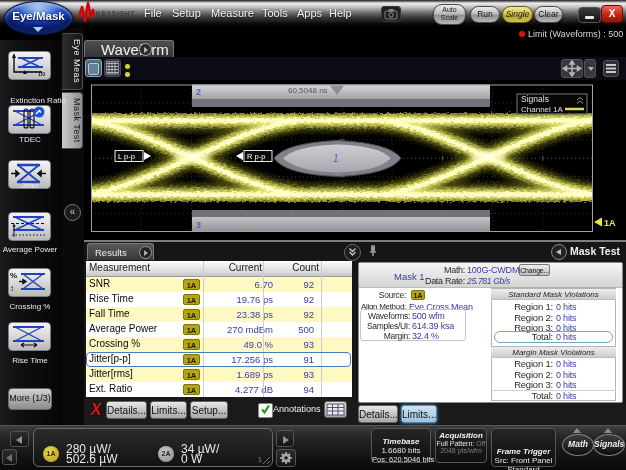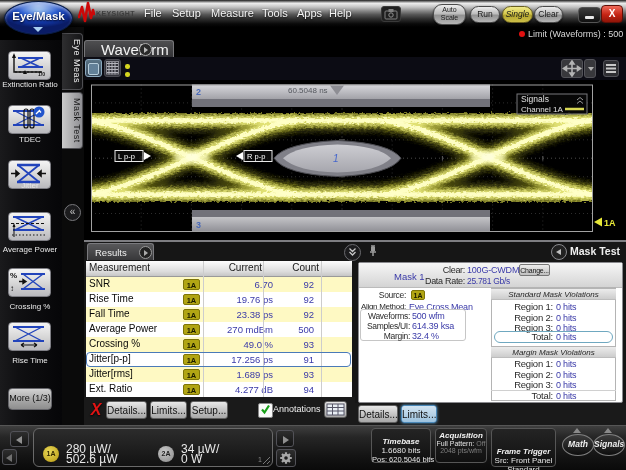--- a/index.html
+++ b/index.html
@@ -139,21 +139,21 @@
 
 <div class="sbtn" style="top:51px;"><svg width="39" height="25" viewBox="0 0 39 25">
 <path d="M5,3 L5,20 L33,20" fill="none" stroke="#111" stroke-width="1.4"></path>
       <path d="M5,1 L3,6 L7,6 Z" fill="#111"></path>
 <path d="M9,6 H34 M9,15 H34" stroke="#2244bb" stroke-width="1.8"></path>
       <path d="M12,6 L31,15 M31,6 L12,15" stroke="#2244bb" stroke-width="1.4"></path>
 <path d="M6,20 H34" stroke="#111" stroke-width="1" stroke-dasharray="2,2"></path>
       <path d="M16,18 L14,22 L18,22 Z" fill="#111"></path>
 <text x="29" y="24" font-size="5" fill="#111" font-weight="bold">1/0</text>
     </svg></div>
-<div class="slbl" style="top:80px;">Extinction Ratio</div>
+<div class="slbl" style="top:96px;padding-left:8px;">Extinction Ratio</div>
 <div class="sbtn" style="top:105px;"><svg width="39" height="25" viewBox="0 0 39 25">
 <path d="M4,5 H35 M4,19 H35" stroke="#2244bb" stroke-width="1.8"></path>
       <path d="M6,5 L33,19 M33,5 L6,19" stroke="#2244bb" stroke-width="1.4"></path>
 <rect x="15" y="3" width="4" height="19" rx="2" fill="none" stroke="#111" stroke-width="1.2"></rect>
       <rect x="21" y="3" width="4" height="19" rx="2" fill="none" stroke="#111" stroke-width="1.2"></rect>
 <circle cx="30" cy="6" r="5.5" fill="#2255cc"></circle>
       <path d="M27,8 L31,4 M30,4.5 L32,6.5" stroke="#fff" stroke-width="1.4"></path>
     </svg></div>
 <div class="slbl" style="top:135px;">TDEC</div>
 <div class="sbtn" style="top:160px;"><svg width="39" height="25" viewBox="0 0 39 25">
@@ -419,25 +419,25 @@
     </svg></div>
 
 <div class="abs" id="mtpanel"></div>
 <div class="abs" id="mtback">
     <div></div>
   </div>
 <div class="abs" id="mttab">Mask Test</div>
 <div class="abs" id="mtwhite"></div>
 <div class="abs" id="mthead"></div>
 <div class="abs" style="left:394px;top:271px;width:60px;color:#3a3aa8;font-size:9.5px;">Mask 1</div>
-<div class="mlabel" style="left:415px;top:265px;width:50px;font-size:9px;">Clear:</div>
+<div class="mlabel" style="left:415px;top:265px;width:50px;font-size:9px;">Math:</div>
 <div class="mvalue" style="left:467px;top:265px;font-size:9px;letter-spacing:-0.2px;">100G-CWDM4</div>
 <div class="abs" id="changebtn">Change...</div>
 <div class="mlabel" style="left:405px;top:276px;width:60px;font-size:9px;">Data Rate:</div>
-<div class="mvalue" style="left:467px;top:276px;font-size:8.5px;">25.781 Gb/s</div>
+<div class="mvalue" style="left:467px;top:276px;font-size:8.5px;font-style:italic;">25.781 Gb/s</div>
 <div class="mlabel" style="left:346px;top:290px;width:60px;">Source:</div>
 <div class="abs badge" style="left:411px;top:290px;width:14px;height:10px;font-size:7px;line-height:10px;">1A</div>
 <div class="mlabel" style="left:336px;top:302px;width:70px;font-size:8px;">Align Method:</div>
 <div class="mvalue" style="left:409px;top:302px;font-size:9px;letter-spacing:-0.2px;">Eye Cross Mean</div>
 <div class="abs" id="srcbox"></div>
 <div class="mlabel" style="left:350px;top:311px;width:60px;">Waveforms:</div>
 <div class="mvalue" style="left:412px;top:311px;font-size:9px;letter-spacing:-0.2px;">500 wfm</div>
 <div class="mlabel" style="left:350px;top:321px;width:60px;">Samples/UI:</div>
 <div class="mvalue" style="left:412px;top:321px;font-size:9px;letter-spacing:-0.2px;">614.39 ksa</div>
 <div class="mlabel" style="left:350px;top:331px;width:60px;">Margin:</div>

